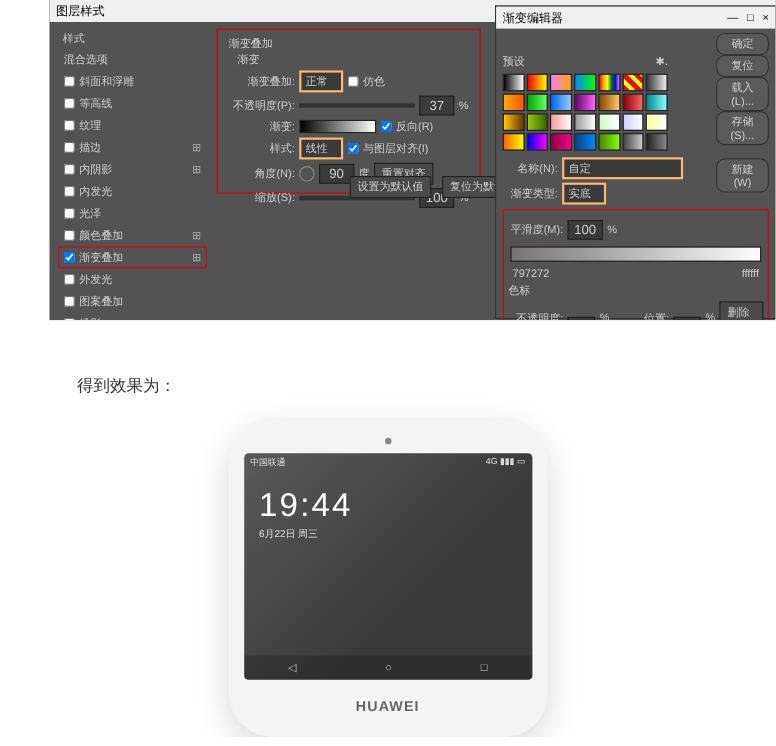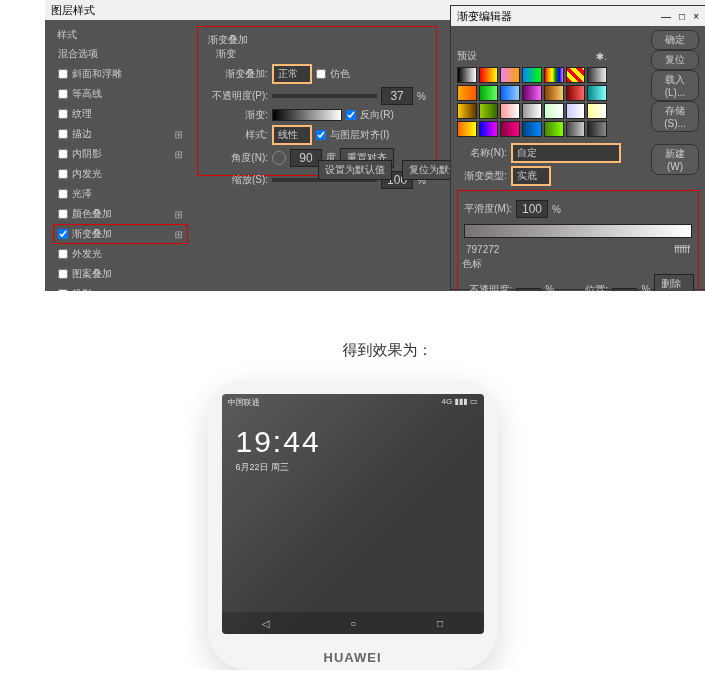--- a/index.html
+++ b/index.html
@@ -31,25 +31,25 @@
   .preset { height: 16px; border: 1px solid #222; }
   .ge-btns { position: absolute; right: 6px; top: 24px; display: flex; flex-direction: column; gap: 0; }
   .ge-btn { background: #5a5a5a; border: 1px solid #333; border-radius: 8px; padding: 2px 8px; font-size: 10px; text-align: center; width: 48px; }
   .ge-row { display: flex; align-items: center; gap: 4px; margin: 3px 0; font-size: 10px; }
   .ge-row label { min-width: 50px; text-align: right; }
   .stops-box { border: 1px solid #d00; padding: 6px 4px; margin-top: 4px; }
   .grad-bar { height: 14px; background: linear-gradient(90deg,#797272,#ffffff); border: 1px solid #222; margin: 6px 2px; position: relative; }
   .stop-lbl { display: flex; justify-content: space-between; font-size: 10px; padding: 0 4px; }
   .color-swatch { width: 20px; height: 12px; background: #fff; border: 1px solid #222; }
   
-  .result-text { margin: 50px 0 20px 70px; font-size: 15px; color: #333; text-align: center; }
+  .result-text { margin: 50px 0 20px 70px; font-size: 15px; color: #333; }
   .phone-wrap { display: flex; justify-content: center; }
   .phone { width: 290px; height: 290px; background: #f4f4f4; border-radius: 40px; box-shadow: 0 10px 30px rgba(0,0,0,0.15); padding: 14px; position: relative; }
   .phone .cam { width: 6px; height: 6px; background: #888; border-radius: 50%; position: absolute; top: 18px; left: 50%; transform: translateX(-50%); }
-  .screen { background: linear-gradient(135deg,#5a5a5a,#3a3a3a 60%); width: 100%; height: 240px; border-radius: 4px; color: #fff; position: relative; overflow: hidden; }
+  .screen { background: linear-gradient(135deg,#5a5a5a,#3a3a3a 60%); width: 100%; height: 206px; margin-top: 18px; border-radius: 4px; color: #fff; position: relative; overflow: hidden; }
   .statusbar { display: flex; justify-content: space-between; font-size: 8px; padding: 3px 6px; opacity: .8; }
   .clock { font-size: 30px; font-weight: 300; margin: 14px 0 0 14px; letter-spacing: 2px; }
   .date { font-size: 9px; margin: 2px 0 0 14px; opacity: .8; }
   .navbar { position: absolute; bottom: 0; left: 0; right: 0; height: 22px; background: rgba(0,0,0,.2); display: flex; justify-content: space-around; align-items: center; font-size: 10px; color: #ccc; }
   .brand { text-align: center; font-size: 13px; font-weight: bold; color: #666; margin-top: 16px; letter-spacing: 1px; }
 </style>
 </head>
 <body>
 
 <div class="ps-panel">

